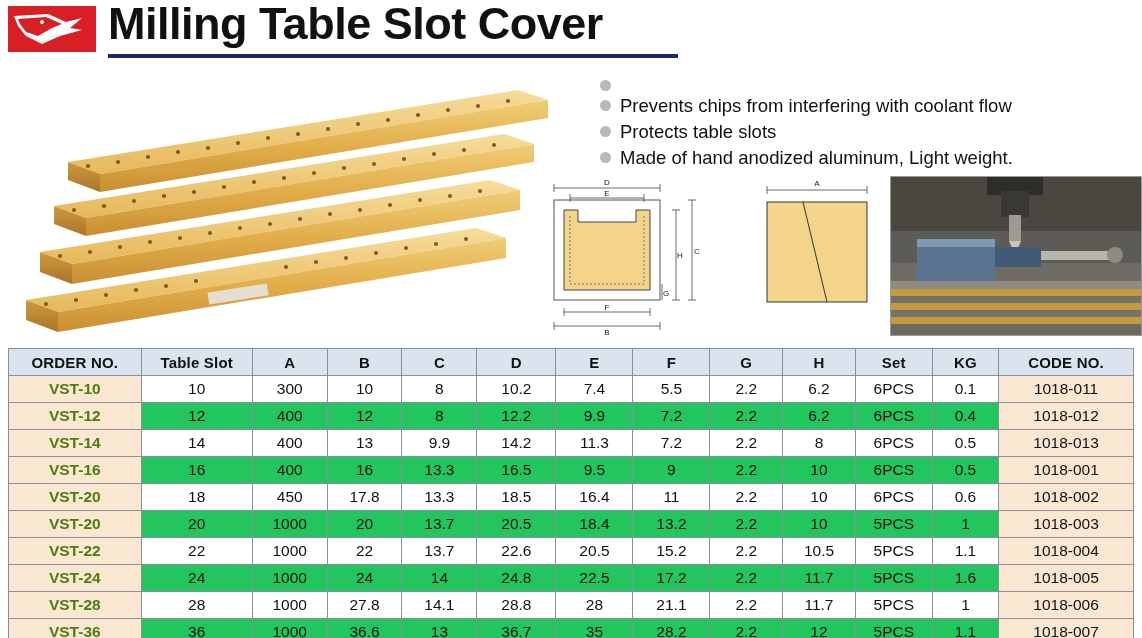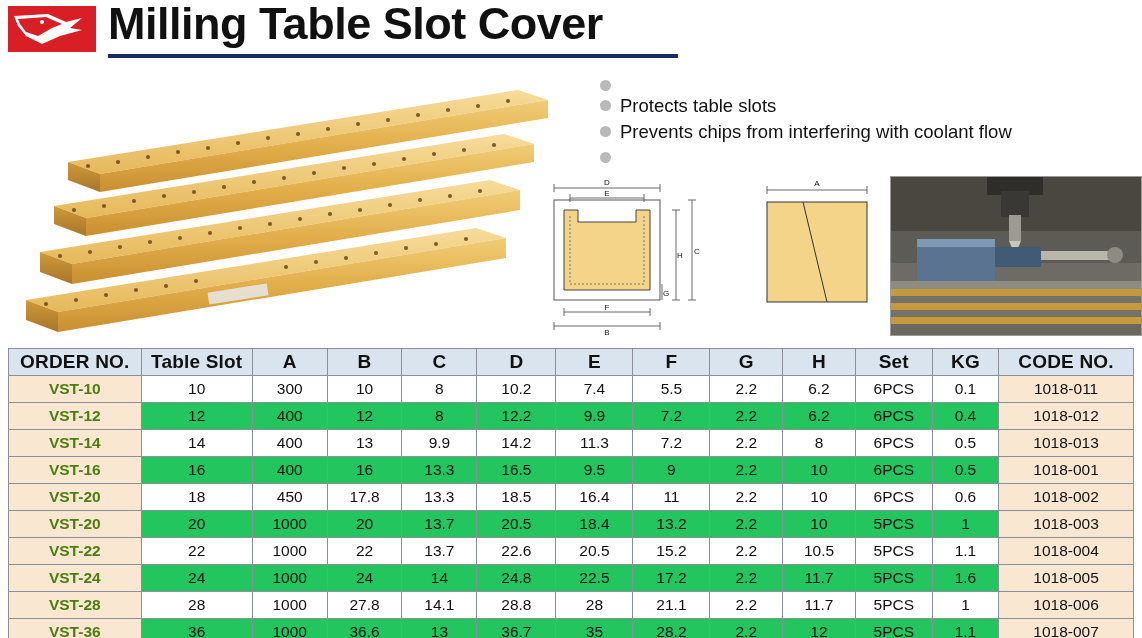--- a/index.html
+++ b/index.html
@@ -125,21 +125,21 @@
     border: 1px solid #8a8f99;
     height: 27px;
     text-align: center;
     font-size: 15.5px;
     padding: 0;
     box-sizing: border-box;
   }
   table.spec thead th {
     background: #d9e4ef;
     font-weight: bold;
-    font-size: 19px;
+    font-size: 15px;
     letter-spacing: 0.2px;
   }
   table.spec tbody td {
     font-size: 15.5px;
   }
   td.order-cell {
     background: #fae7d2;
     font-weight: bold;
     color: #4d7c0f;
   }
@@ -165,28 +165,29 @@
   <div class="title">Milling Table Slot Cover</div>
   <div class="title-rule"></div>
 </div>
 
 <div class="features">
   <div class="feature">
     <span class="bullet"></span>
   </div>
   <div class="feature">
     <span class="bullet"></span>
-    <span class="feature-text">Protects table slots</span>
+    <span class="feature-text">Prevents chips from interfering with coolant flow</span>
   </div>
   <div class="feature">
     <span class="bullet"></span>
-    <span class="feature-text">Prevents chips from interfering with coolant flow</span>
+    <span class="feature-text">Protects table slots</span>
   </div>
   <div class="feature">
     <span class="bullet"></span>
+    <span class="feature-text">Made of hand anodized aluminum, Light weight.</span>
   </div>
 </div>
 
 <div class="product-art">
   <svg width="545" height="270" viewBox="0 0 545 270">
     <defs>
       <linearGradient id="gold" x1="0" y1="0" x2="0" y2="1">
         <stop offset="0%" stop-color="#f0cd77"></stop>
         <stop offset="50%" stop-color="#e2ae4a"></stop>
         <stop offset="100%" stop-color="#c98f33"></stop>

